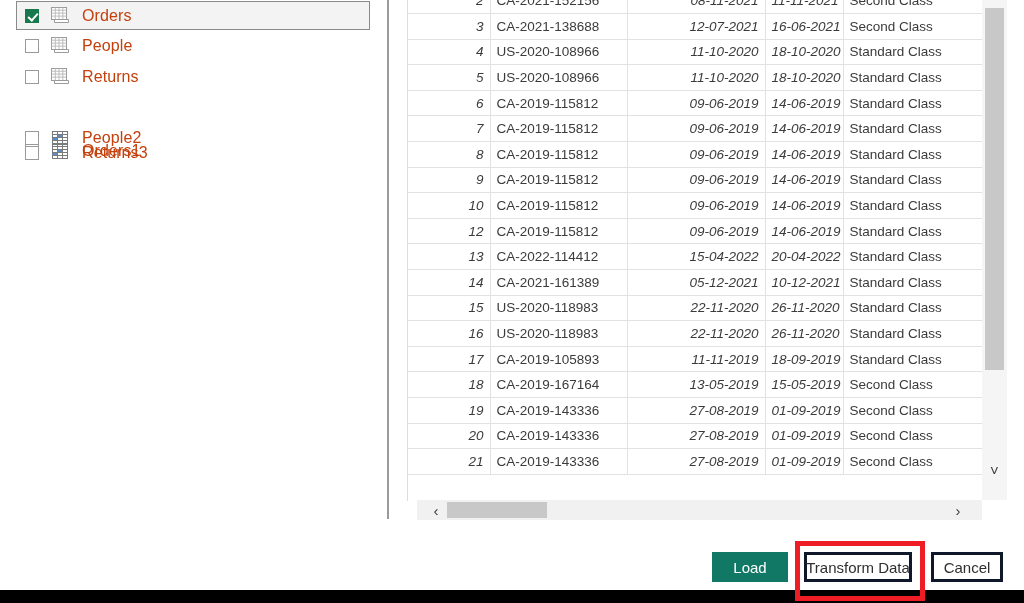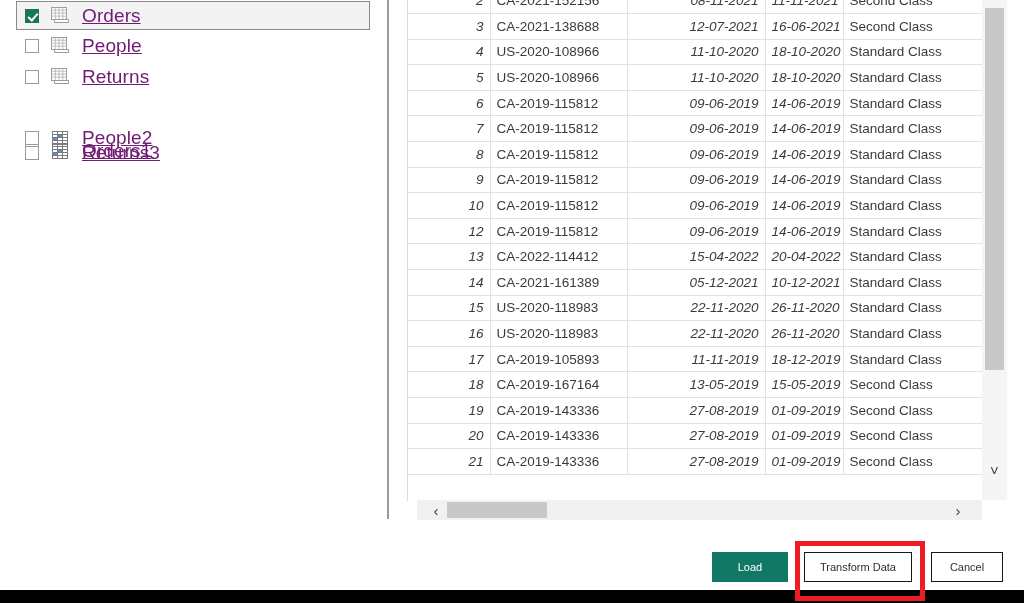--- a/index.html
+++ b/index.html
@@ -67,25 +67,24 @@
   }
 
   .obj-icon {
     width: 20px; height: 18px;
     flex: 0 0 auto;
     margin-right: 12px;
     display: block;
   }
 
   .item-label {
-    font-size: 19px;
-    color: #701a75;
+    font-size: 16px;
+    color: #c2410c;
     letter-spacing: .1px;
     white-space: nowrap;
-    text-decoration: underline;
   }
 
   
   #splitter {
     position: absolute;
     left: 387px; top: 0;
     width: 2px; height: 519px;
     background: #9a9a9a;
   }
 
@@ -172,26 +171,26 @@
   #footer {
     position: absolute;
     left: 0; top: 520px;
     width: 1024px; height: 70px;
     background: #ffffff;
   }
   .btn {
     position: absolute;
     height: 30px;
     top: 32px;
-    font-size: 11px;
+    font-size: 15px;
     display: flex;
     align-items: center;
     justify-content: center;
     background: #ffffff;
-    border: 1px solid #0f172a;
+    border: 3px solid #0f172a;
     color: #2f2f2f;
     white-space: nowrap;
   }
   #btn-load {
     left: 712px; width: 76px;
     background: #117865;
     border-color: #117865;
     color: #ffffff;
   }
   #btn-transform { left: 804px; width: 108px; }
@@ -422,21 +421,21 @@
             <td class="c-idx">16</td>
             <td class="c-id">US-2020-118983</td>
             <td class="c-odate" style="width: 138px;">22-11-2020</td>
             <td class="c-sdate" style="width: 78px;">26-11-2020</td>
             <td class="c-mode">Standard Class</td>
           </tr>
           <tr>
             <td class="c-idx">17</td>
             <td class="c-id">CA-2019-105893</td>
             <td class="c-odate" style="width: 138px;">11-11-2019</td>
-            <td class="c-sdate" style="width: 78px;">18-12-2019</td>
+            <td class="c-sdate" style="width: 78px;">18-09-2019</td>
             <td class="c-mode">Standard Class</td>
           </tr>
           <tr>
             <td class="c-idx">18</td>
             <td class="c-id">CA-2019-167164</td>
             <td class="c-odate" style="width: 138px;">13-05-2019</td>
             <td class="c-sdate" style="width: 78px;">15-05-2019</td>
             <td class="c-mode">Second Class</td>
           </tr>
           <tr>

